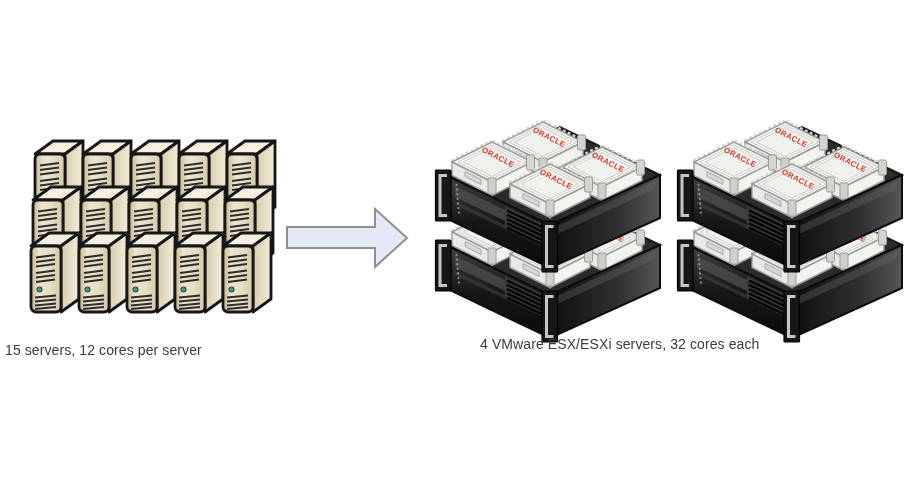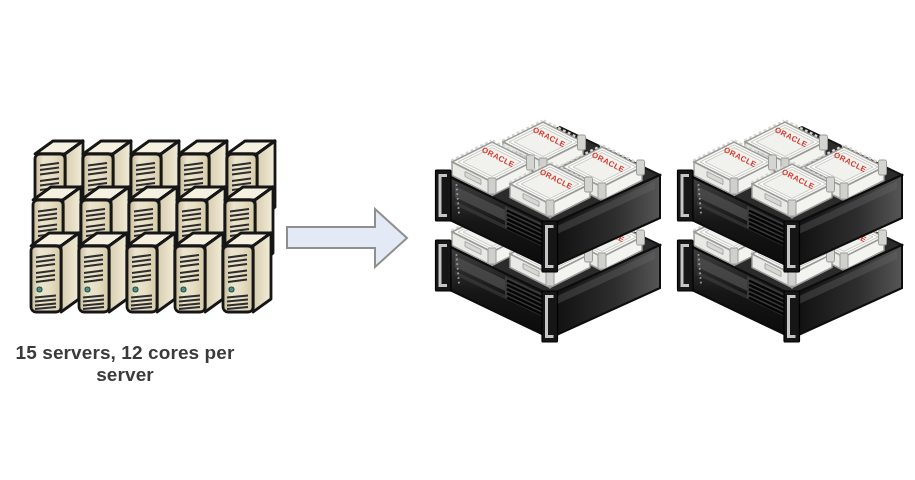--- a/index.html
+++ b/index.html
@@ -1,19 +1,19 @@
 <!DOCTYPE html>
 <html><head>
 <meta charset="utf-8">
 <style>
   html,body{margin:0;padding:0;}
   body{background:#ffffff;font-family:"Liberation Sans", sans-serif;}
   .canvas{position:relative;width:915px;height:480px;background:#ffffff;overflow:hidden;}
   .canvas svg{position:absolute;left:0;top:0;}
-  .caption{position:absolute;font-weight:700;font-size:19px;color:#3b3b3b;text-align:center;letter-spacing:0.1px;}
+  .caption{position:absolute;font-weight:400;font-size:14px;color:#3b3b3b;text-align:left;letter-spacing:0.1px;}
   .caption-left{left:5px;top:342px;width:240px;}
   .caption-right{left:480px;top:336px;width:325px;}
 </style>
 </head>
 <body>
 
 <div class="canvas">
 
 <svg width="915" height="480" viewBox="0 0 915 480">
   <defs>
@@ -148,14 +148,15 @@
   <path d="M287,227 L375,227 L375,209 L407,238 L375,267 L375,248 L287,248 Z" fill="#e3eaf5" stroke="#8f8f8f" stroke-width="2" stroke-linejoin="miter"></path>
 
   <g>
     <use href="#rackstack" transform="translate(450,177)"></use>
     <use href="#rackstack" transform="translate(692,177)"></use>
   </g>
 </svg>
 
 <div class="caption caption-left">15 servers, 12 cores per server</div>
 
+<div class="caption caption-right">4 VMware ESX/ESXi servers, 32 cores each</div>
 
 </div>
 
 </body></html>

